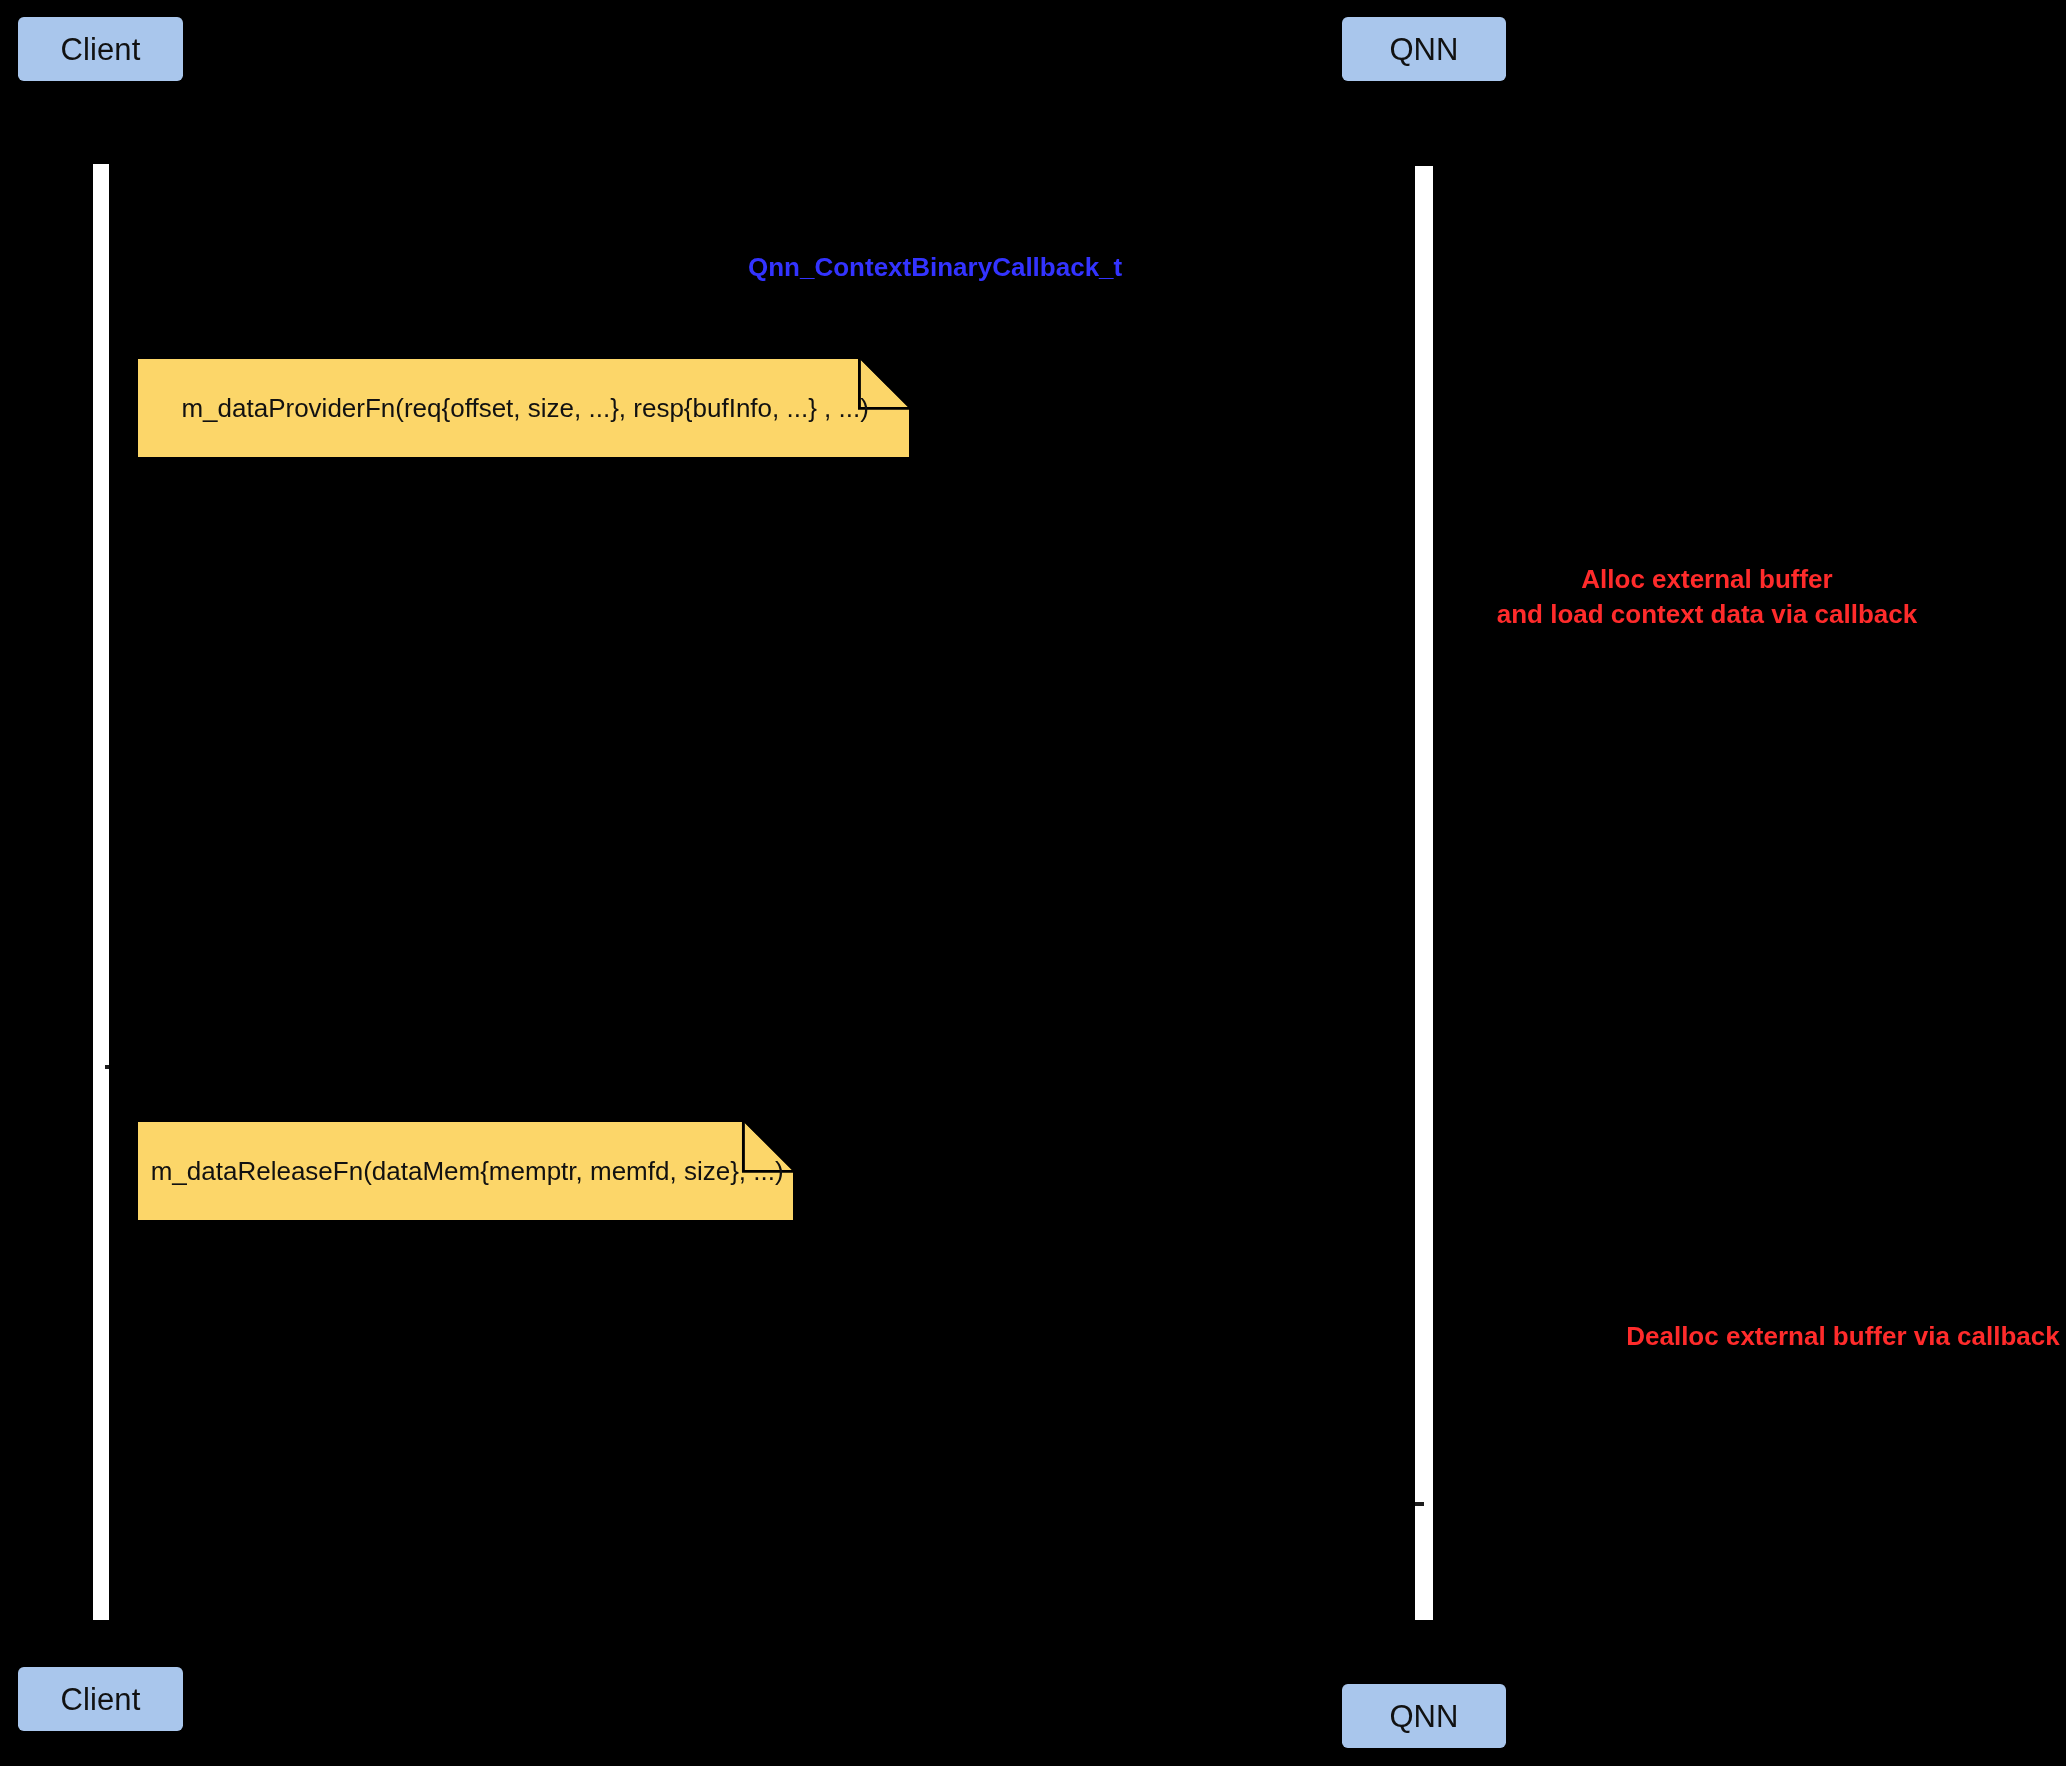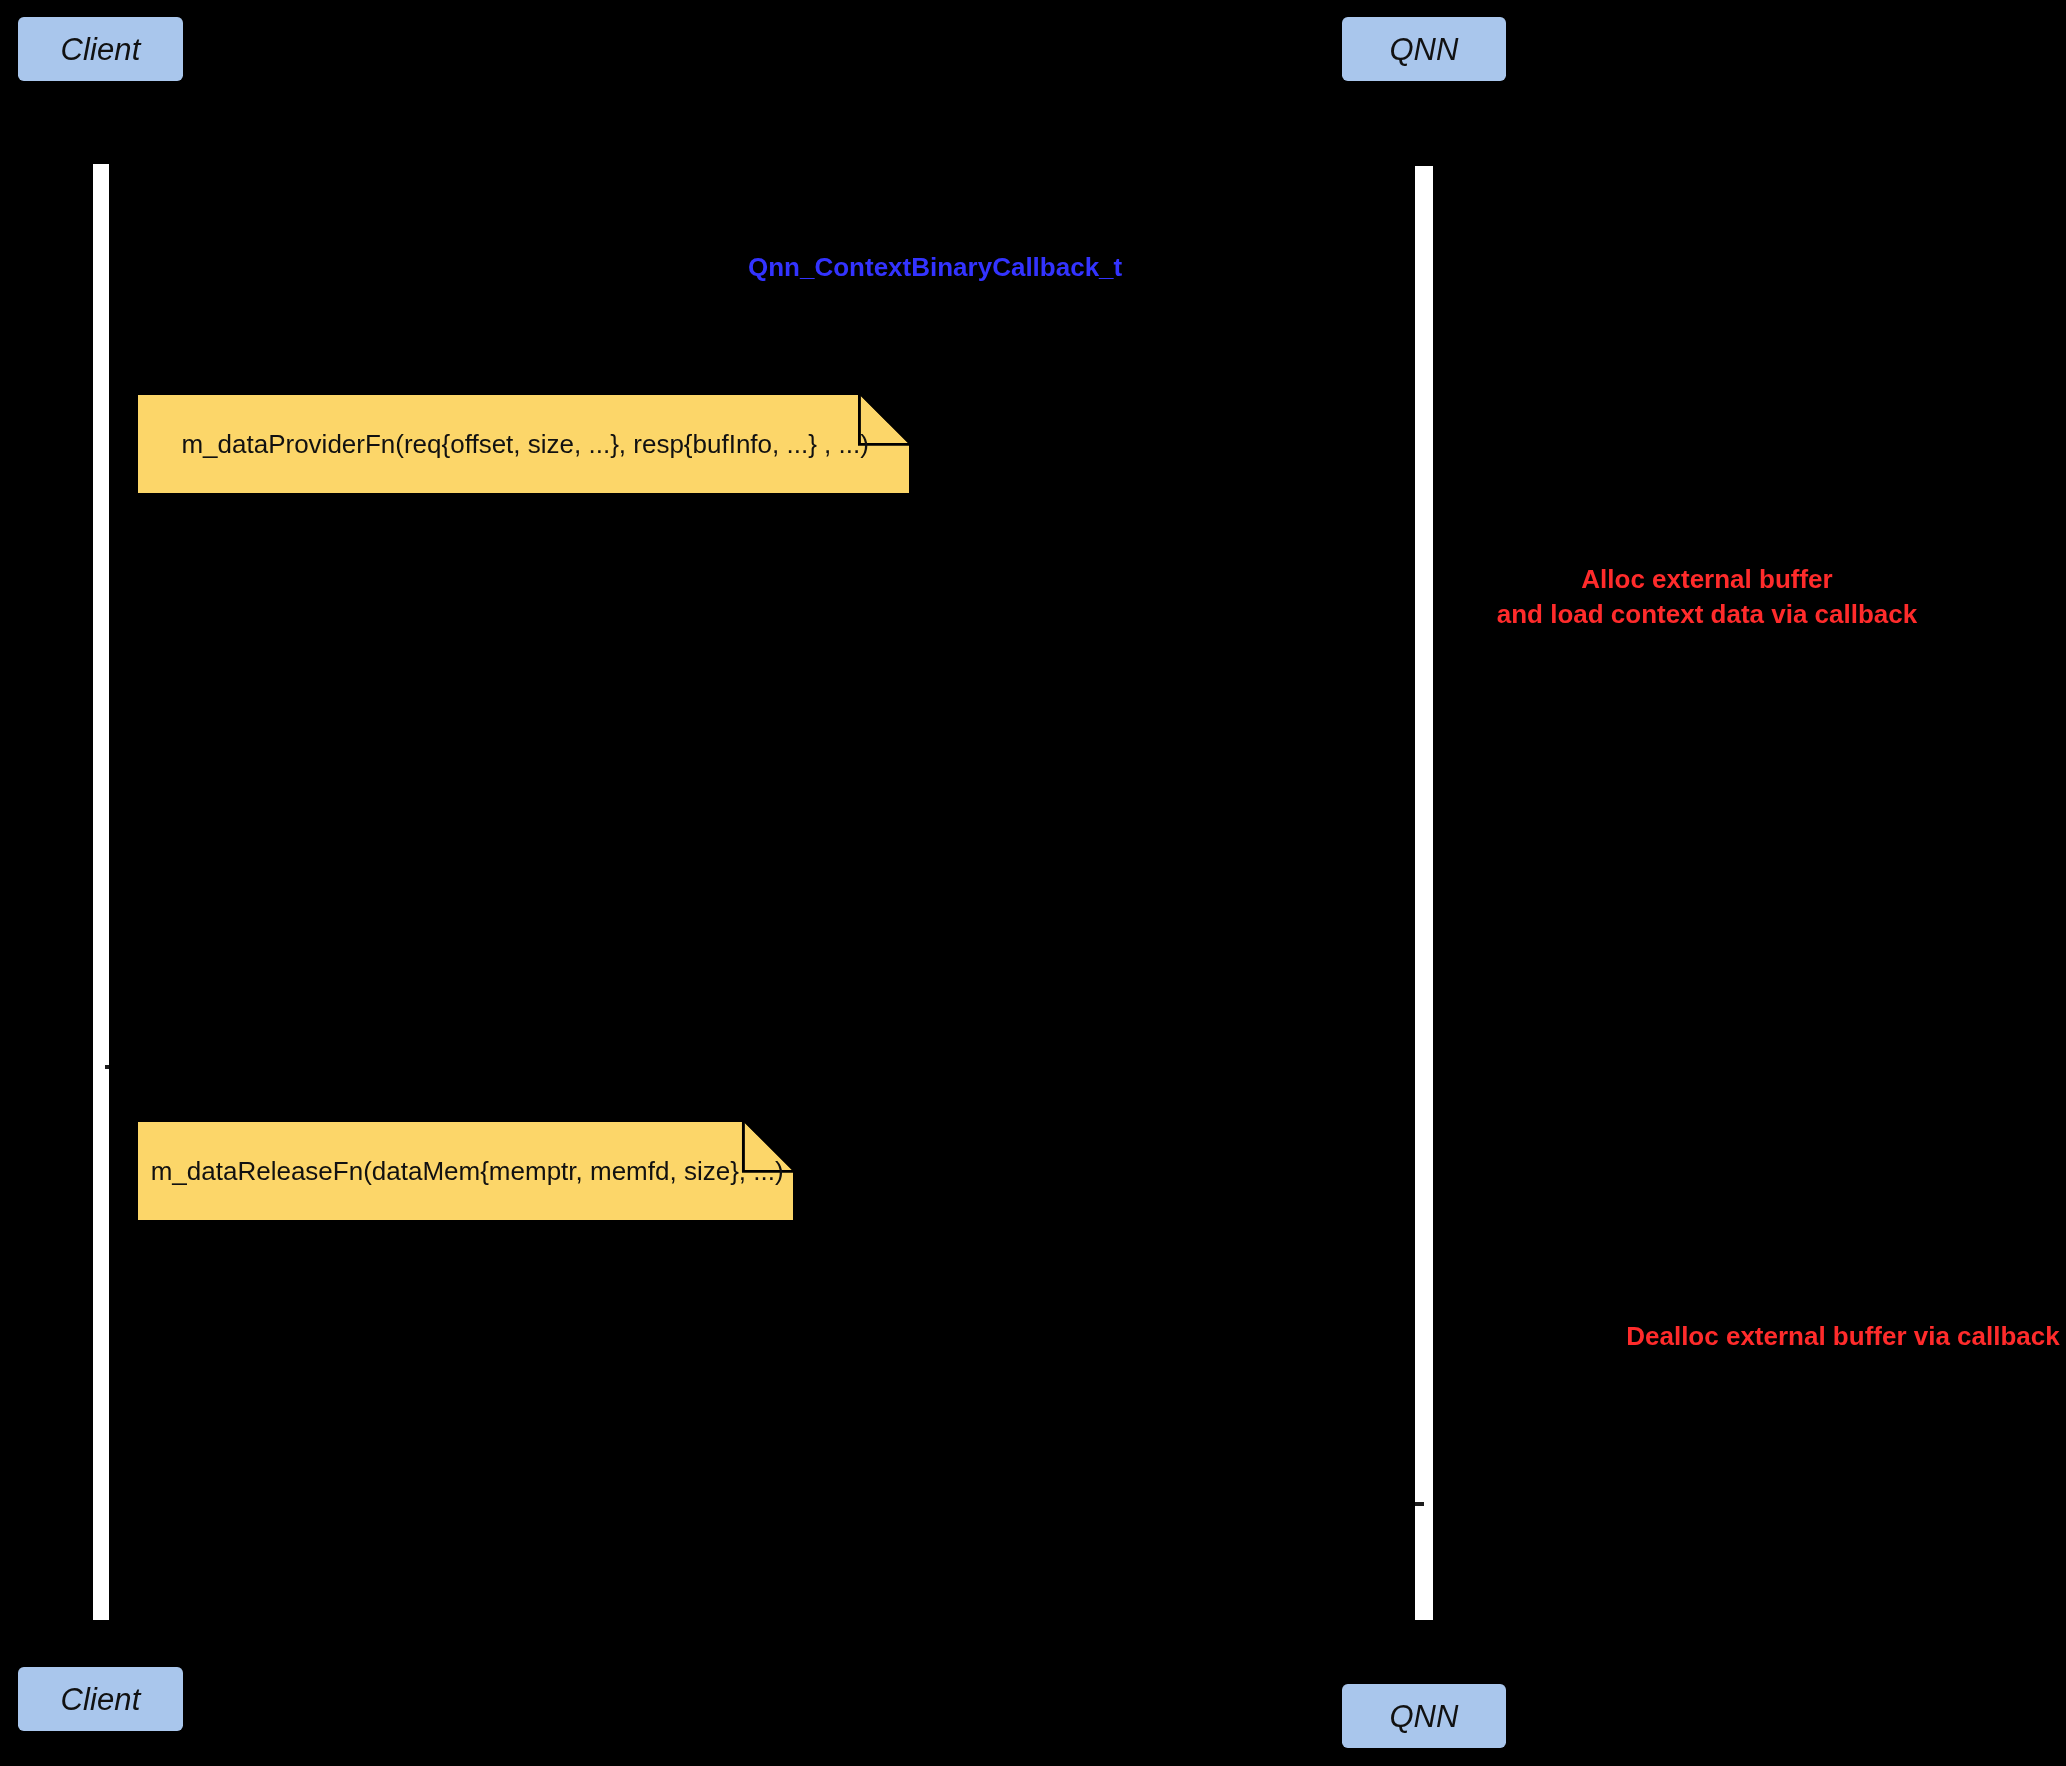--- a/index.html
+++ b/index.html
@@ -29,21 +29,20 @@
     align-items: center;
     justify-content: center;
     color: #111111;
     font-family: "Liberation Sans", sans-serif;
     font-weight: 400;
     letter-spacing: 0.1px;
   }
   .actor-label {
     display: block;
     line-height: 1;
-    font-style: italic;
   }
 
   #actor-client-top   { left: 18px;   top: 17.4px;   width: 165px; height: 64px; font-size: 31px; }
   #actor-qnn-top      { left: 1342px; top: 17.4px;   width: 164px; height: 64px; font-size: 31px; }
   #actor-client-bot   { left: 18px;   top: 1667px; width: 165px; height: 64px; font-size: 31px; }
   #actor-qnn-bot      { left: 1342px; top: 1684px; width: 164px; height: 64px; font-size: 31px; }
 
   
   .lifeline {
     position: absolute;
@@ -110,21 +109,21 @@
     transform: translateY(-50%);
     padding-left: 3.3px;
     color: #111111;
     font-family: "Liberation Sans", sans-serif;
     font-size: 26px;
     line-height: 1.1;
     white-space: nowrap;
     text-align: center;
   }
 
-  #note-data-provider { left: 138px; top: 359px;  width: 771px; height: 98px; margin-top: 36px; }
+  #note-data-provider { left: 138px; top: 359px;  width: 771px; height: 98px; }
   #note-data-release  { left: 138px; top: 1122px; width: 655px; height: 98px; }
 </style>
 </head>
 <body>
 
 <div id="canvas">
 
   <div class="lifeline" id="lifeline-client"></div>
   <div class="lifeline" id="lifeline-qnn"></div>
 

